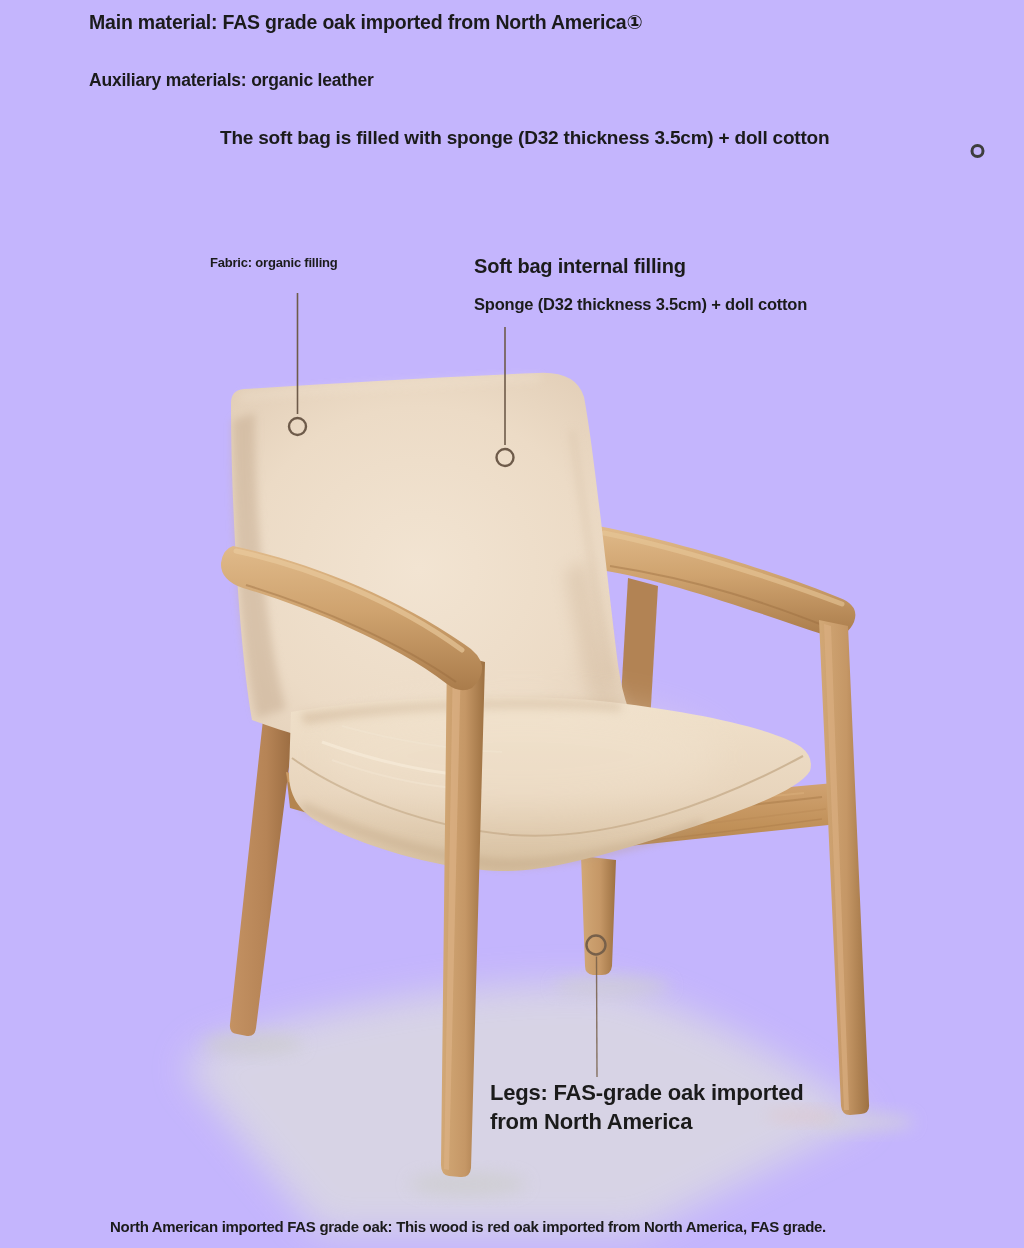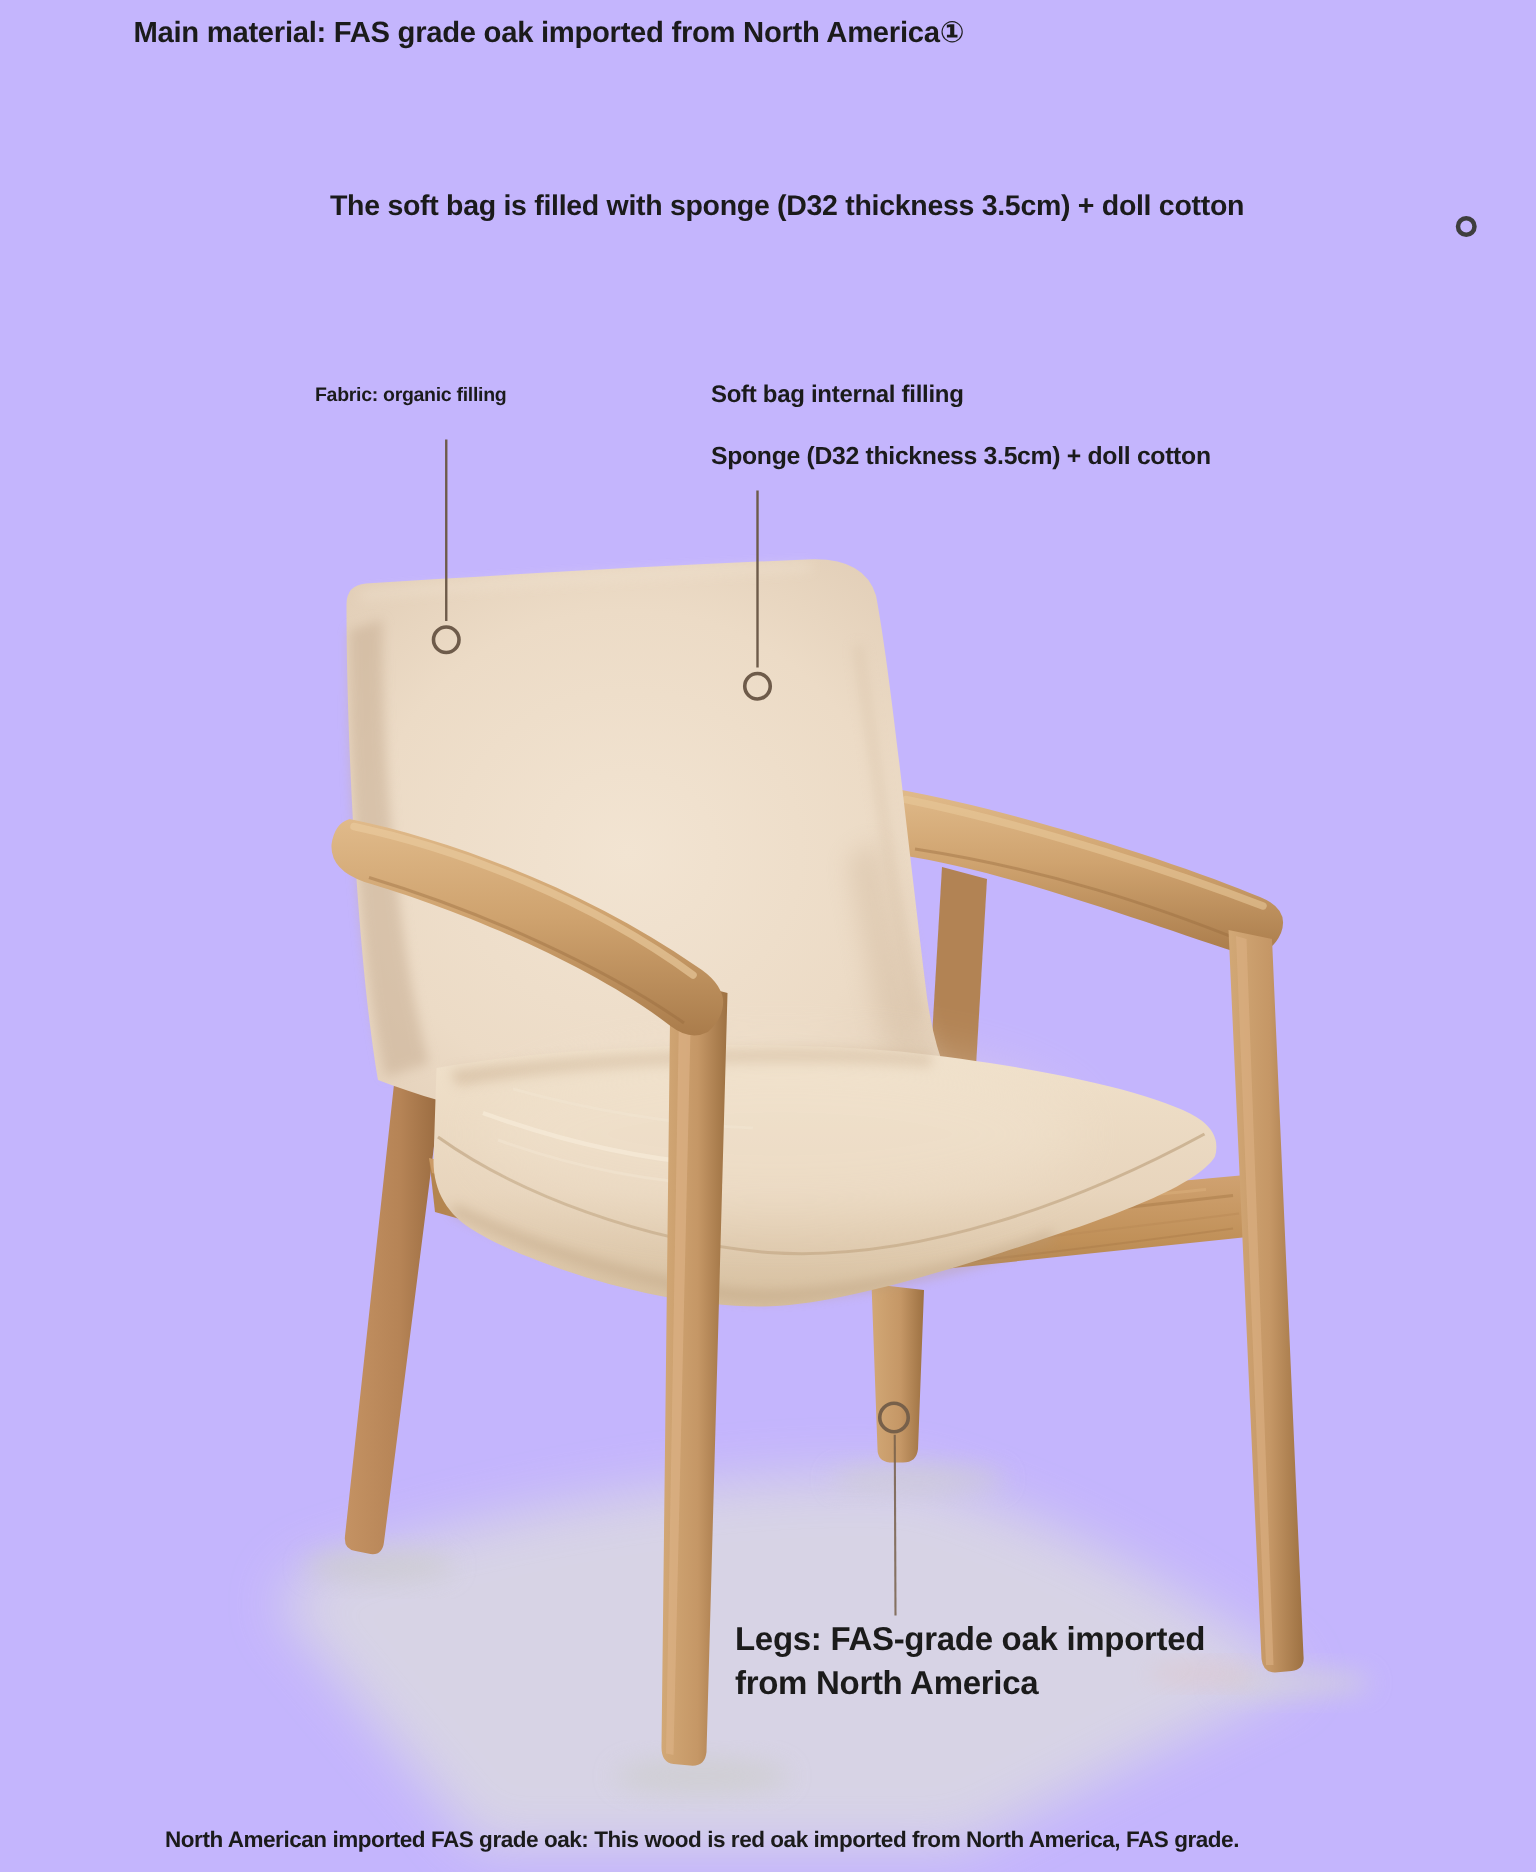--- a/index.html
+++ b/index.html
@@ -8,21 +8,21 @@
     font-family:"Liberation Sans","DejaVu Sans",sans-serif;
   }
   .txt{
     position:absolute;font-weight:700;color:#1b1b1b;letter-spacing:-0.2px;
     line-height:1.15;white-space:nowrap;
   }
   #main-material{left:89px;top:11px;font-size:19.5px;}
   #aux-material{left:89px;top:70px;font-size:17.5px;}
   #softbag-line{left:220px;top:127px;font-size:19px;}
   #fabric-label{left:210px;top:256px;font-size:13px;}
-  #filling-label{left:474px;top:255px;font-size:16px;}
+  #filling-label{left:474px;top:255px;font-size:20px;}
   #sponge-label{left:474px;top:295px;font-size:16.5px;text-align:center;}
   #legs-label{left:490px;top:1078px;font-size:22px;line-height:29px;white-space:pre-line;}
   #footer-caption{left:110px;top:1218px;font-size:15px;letter-spacing:-0.3px;}
   svg{position:absolute;left:0;top:0;}
 </style>
 </head>
 <body>
 
 <div id="stage">
 
@@ -146,20 +146,21 @@
     <circle cx="297.5" cy="426.5" r="8.5" fill="none" stroke-width="2.4" stroke="#6e5b4a"></circle>
     <line x1="505" y1="327" x2="505" y2="445" stroke-width="1.6" stroke="#6e5b4a"></line>
     <circle cx="505" cy="457.5" r="8.5" fill="none" stroke-width="2.4" stroke="#6e5b4a"></circle>
     <circle cx="596" cy="945" r="9.5" fill="none" stroke-width="2.4" stroke="#77604a"></circle>
     <line x1="596.5" y1="956.5" x2="597" y2="1077" stroke-width="1.4" opacity="0.85" stroke="#77604a"></line>
     <circle cx="977.5" cy="151" r="5.5" fill="none" stroke-width="3" stroke="#3e3e3e"></circle>
   </svg>
 
   <div class="txt" id="main-material">Main material: FAS grade oak imported from North America①</div>
 
+  <div class="txt" id="aux-material">Auxiliary materials: organic leather</div>
 
   <div class="txt" id="softbag-line">The soft bag is filled with sponge (D32 thickness 3.5cm) + doll cotton</div>
 
   <div class="txt" id="fabric-label">Fabric: organic filling</div>
 
   <div class="txt" id="filling-label">Soft bag internal filling</div>
 
   <div class="txt" id="sponge-label">Sponge (D32 thickness 3.5cm) + doll cotton</div>
 
   <div class="txt" id="legs-label">Legs: FAS-grade oak imported

